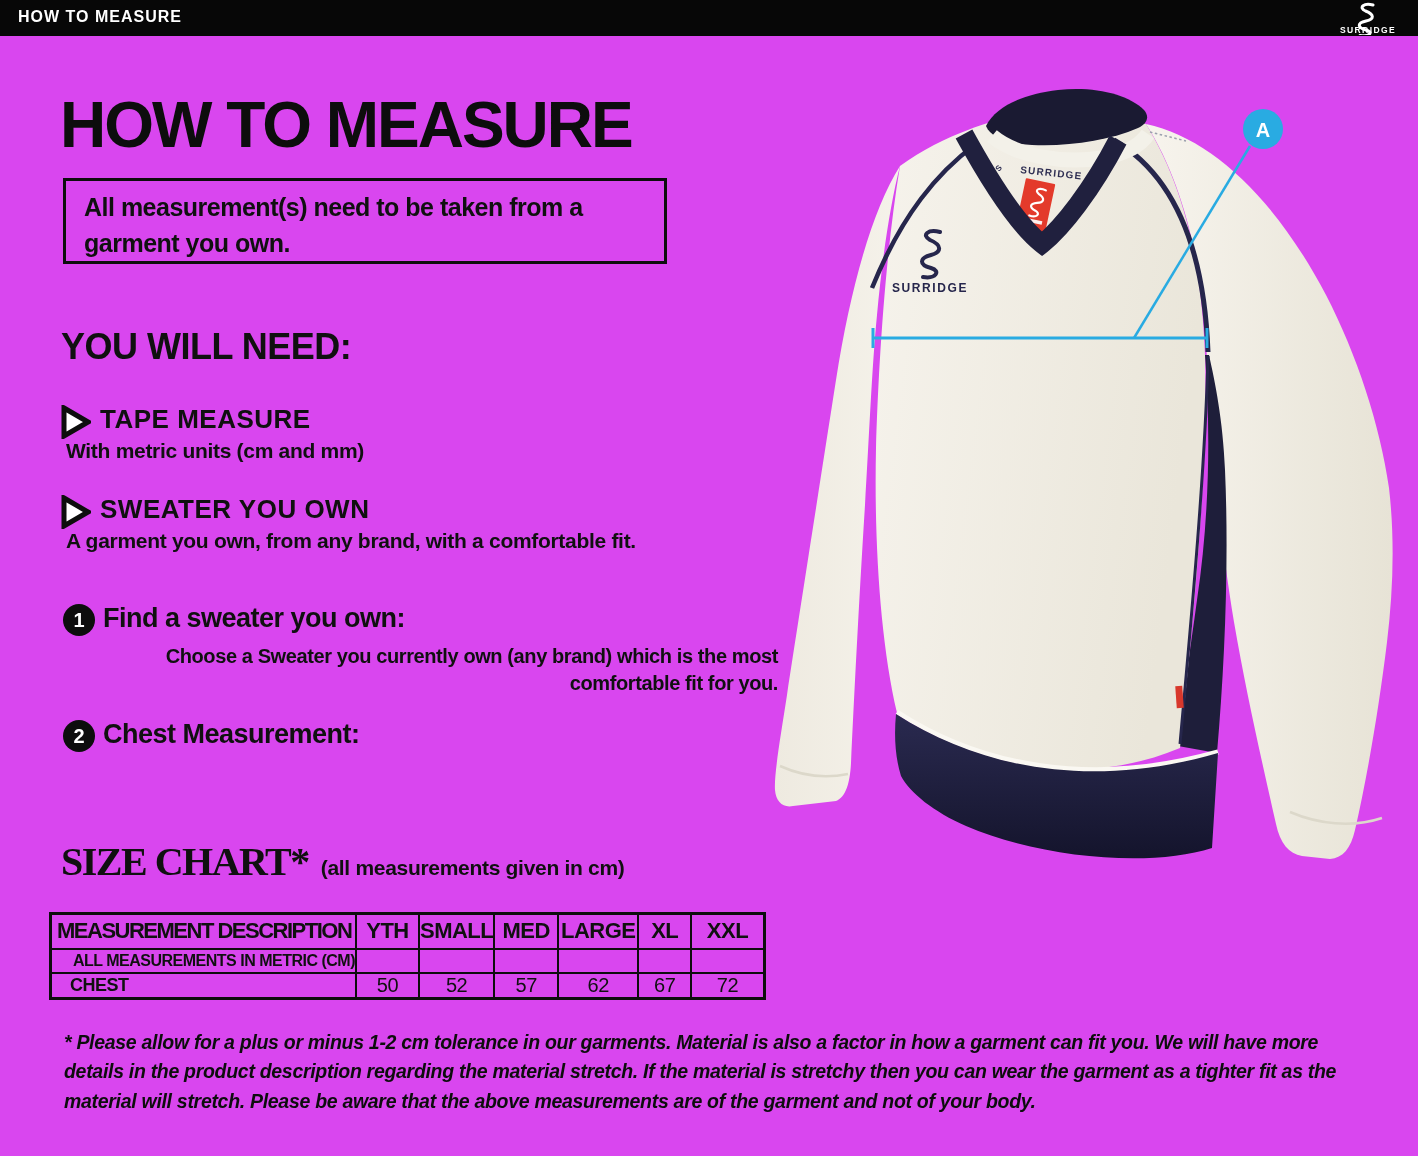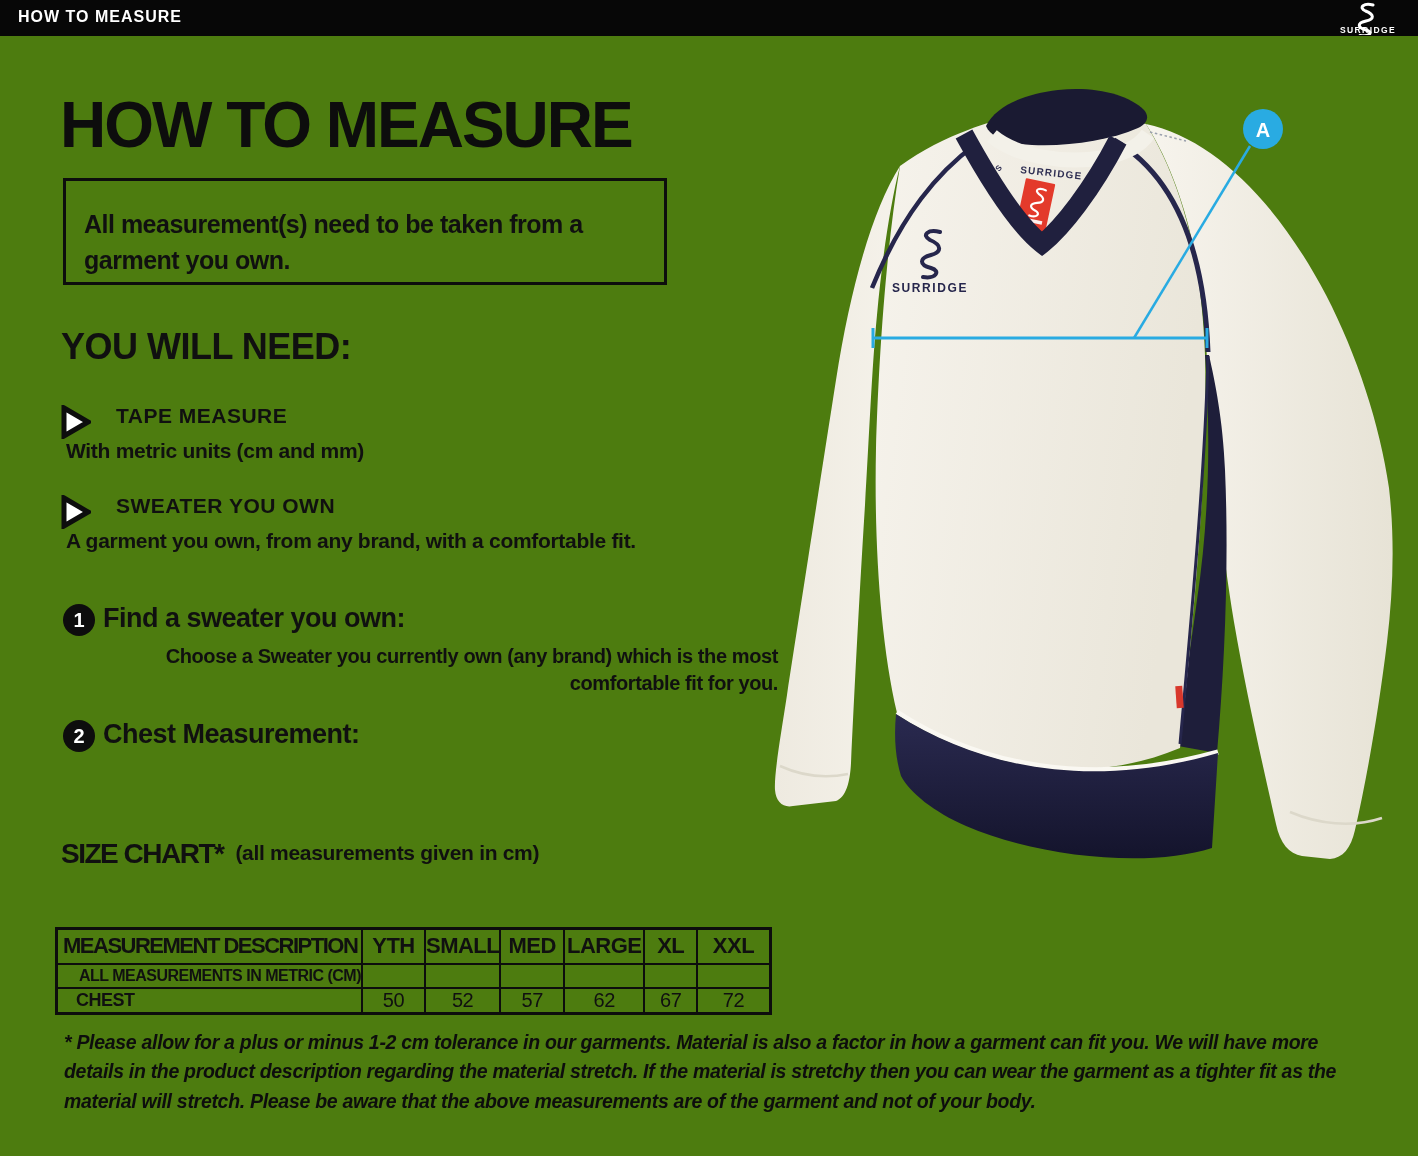--- a/index.html
+++ b/index.html
@@ -1,58 +1,58 @@
 <!DOCTYPE html>
 <html><head>
 <meta charset="utf-8">
 <style>
   * { margin:0; padding:0; box-sizing:border-box; }
   html,body { background:#ffffff; }
   .canvas {
     position:relative; width:1418px; height:1156px;
-    background:#4d7c0f; overflow:hidden;
+    background:#d946ef; overflow:hidden;
     font-family:"Liberation Sans","DejaVu Sans",sans-serif;
     color:#101010;
   }
   .abs { position:absolute; }
 
   
   .topbar { left:0; top:0; width:1418px; height:36px; background:#070707; }
   .topbar-title {
     left:18px; top:8px; color:#ffffff; font-size:16px; font-weight:bold;
     letter-spacing:1px;
   }
   .topbar-logo { right:14px; top:2px; }
 
   
   .page-title { left:60px; top:88px; font-size:64px; font-weight:bold; letter-spacing:-2px; color:#0d0d0d; }
   .notice-box {
-    left:63px; top:178px; width:604px; height:107px;
-    border:3px solid #0d0d0d; padding:25px 18px;
+    left:63px; top:178px; width:604px; height:86px;
+    border:3px solid #0d0d0d; padding:8px 18px;
     font-size:25px; font-weight:bold; line-height:1.45; letter-spacing:-0.5px;
   }
   .ywn-heading { left:61px; top:326px; font-size:36px; font-weight:bold; letter-spacing:-0.5px; }
 
   .tri-icon { width:30px; height:34px; }
-  .need-title { font-size:21px; font-weight:bold; letter-spacing:0.5px;margin-left:16px; }
+  .need-title { font-size:26px; font-weight:bold; letter-spacing:0.5px; }
   .need-desc  { font-size:21px; font-weight:bold; letter-spacing:-0.3px; }
 
   .step-badge {
     width:32px; height:32px; border-radius:50%; background:#0d0d0d; color:#ffffff;
     font-size:20px; font-weight:bold; text-align:center; line-height:32px;
   }
   .step-title { font-size:27px; font-weight:bold; letter-spacing:-0.5px; }
   .step-desc  { font-size:20px; font-weight:bold; letter-spacing:-0.4px; line-height:1.35; width:712px; }
 
   .sc-row { left:61px; top:838px; display:flex; align-items:flex-end; gap:12px; }
-  .sc-heading { font-size:28px; font-weight:bold; letter-spacing:-1.5px; }
+  .sc-heading { font-size:40px; font-weight:bold; letter-spacing:-1.5px;font-family:Liberation Serif, serif; }
   .sc-note { font-size:21px; font-weight:bold; padding-bottom:5px; letter-spacing:-0.3px; }
 
   
-  .size-table { left:55px; top:912px; border-collapse:collapse; table-layout:fixed;margin-top:15px; }
+  .size-table { left:49px; top:912px; border-collapse:collapse; table-layout:fixed; }
   .size-table table { border-collapse:collapse; }
   table.sizes { border-collapse:collapse; border:3px solid #0d0d0d; }
   table.sizes td, table.sizes th { border:2px solid #0d0d0d; overflow:hidden; white-space:nowrap; }
   tr.hdr th { height:35px; font-size:22px; font-weight:bold; letter-spacing:-0.5px; text-align:center; vertical-align:middle; }
   tr.hdr th.first { text-align:left; padding-left:5px; letter-spacing:-1.5px; }
   tr.metric td { height:24px; font-size:16px; font-weight:bold; letter-spacing:-0.5px; text-align:center; padding-left:21px; vertical-align:middle; }
   tr.chest td { height:26px; font-size:18px; font-weight:bold; letter-spacing:-0.5px; text-align:left; padding-left:18px; vertical-align:middle; }
   tr.chest td.num, tr.metric td.num { text-align:center; padding-left:0; font-weight:normal; font-size:20px; }
 
   .footnote {

